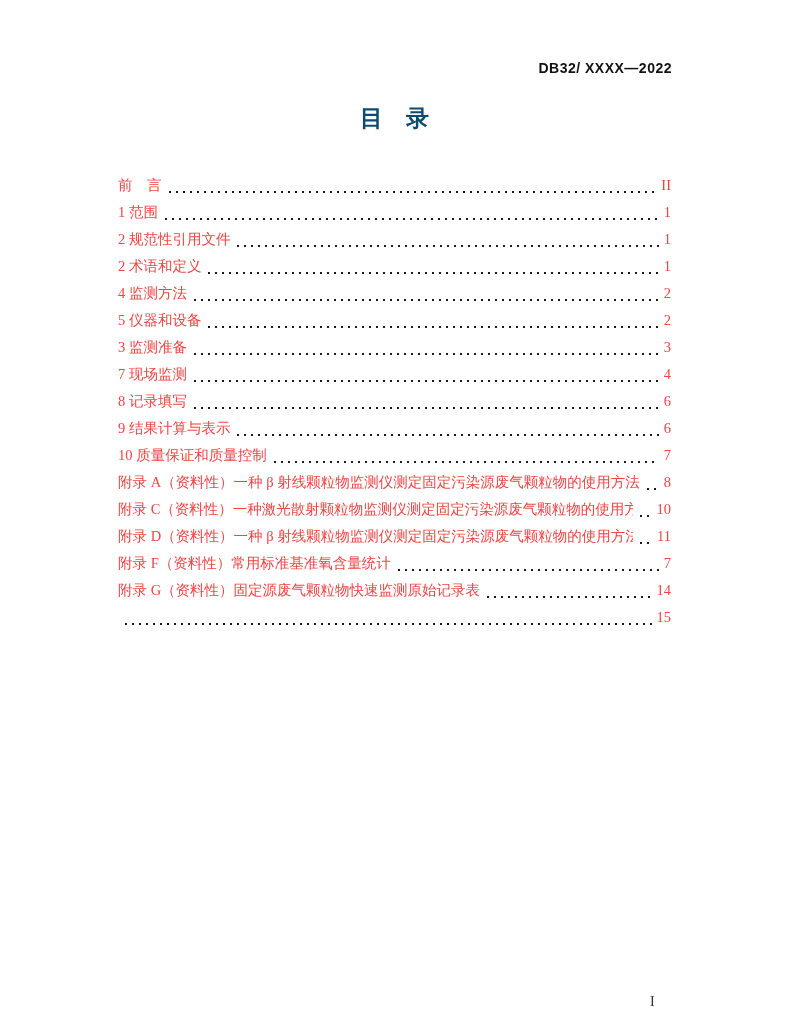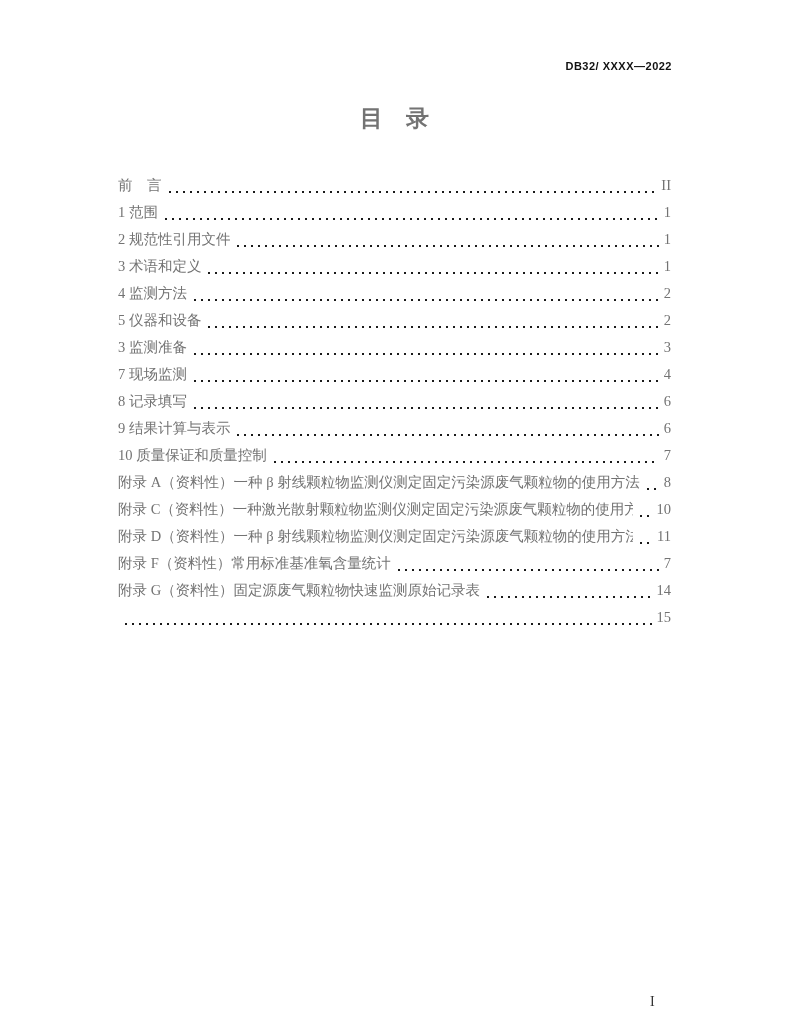--- a/index.html
+++ b/index.html
@@ -19,47 +19,47 @@
     position: absolute;
     inset: 0;
     background: #ffffff;
   }
   .doc-header {
     position: absolute;
     top: 60px;
     right: 117px;
     font-family: "Liberation Sans", sans-serif;
     font-weight: bold;
-    font-size: 11px;
+    font-size: 14px;
     letter-spacing: 0.5px;
     color: #111111;
     white-space: nowrap;
   }
   .toc-title {
     position: absolute;
     top: 103px;
     left: 0;
     right: 0;
     margin: 0;
     text-align: center;
     font-family: "Liberation Sans", sans-serif;
     font-weight: bold;
     font-size: 23px;
-    color: #737373;
+    color: #0c4a6e;
   }
   .toc {
     position: absolute;
     top: 172px;
     left: 118px;
     width: 553px;
   }
   .toc-entry {
     font-size: 14.5px;
     line-height: 27px;
-    color: #737373;
+    color: #ef4444;
   }
   .toc-entry .row {
     display: flex;
     align-items: baseline;
   }
   .toc-label {
     white-space: nowrap;
     flex: 0 1 auto;
     overflow: hidden;
   }
@@ -117,21 +117,21 @@
       </div>
       <div class="toc-entry">
         <div class="row">
           <span class="toc-label">2 规范性引用文件</span>
           <span class="leader"></span>
           <span class="toc-page">1</span>
         </div>
       </div>
       <div class="toc-entry">
         <div class="row">
-          <span class="toc-label">3 术语和定义</span>
+          <span class="toc-label">2 术语和定义</span>
           <span class="leader"></span>
           <span class="toc-page">1</span>
         </div>
       </div>
       <div class="toc-entry">
         <div class="row">
           <span class="toc-label">4 监测方法</span>
           <span class="leader"></span>
           <span class="toc-page">2</span>
         </div>

